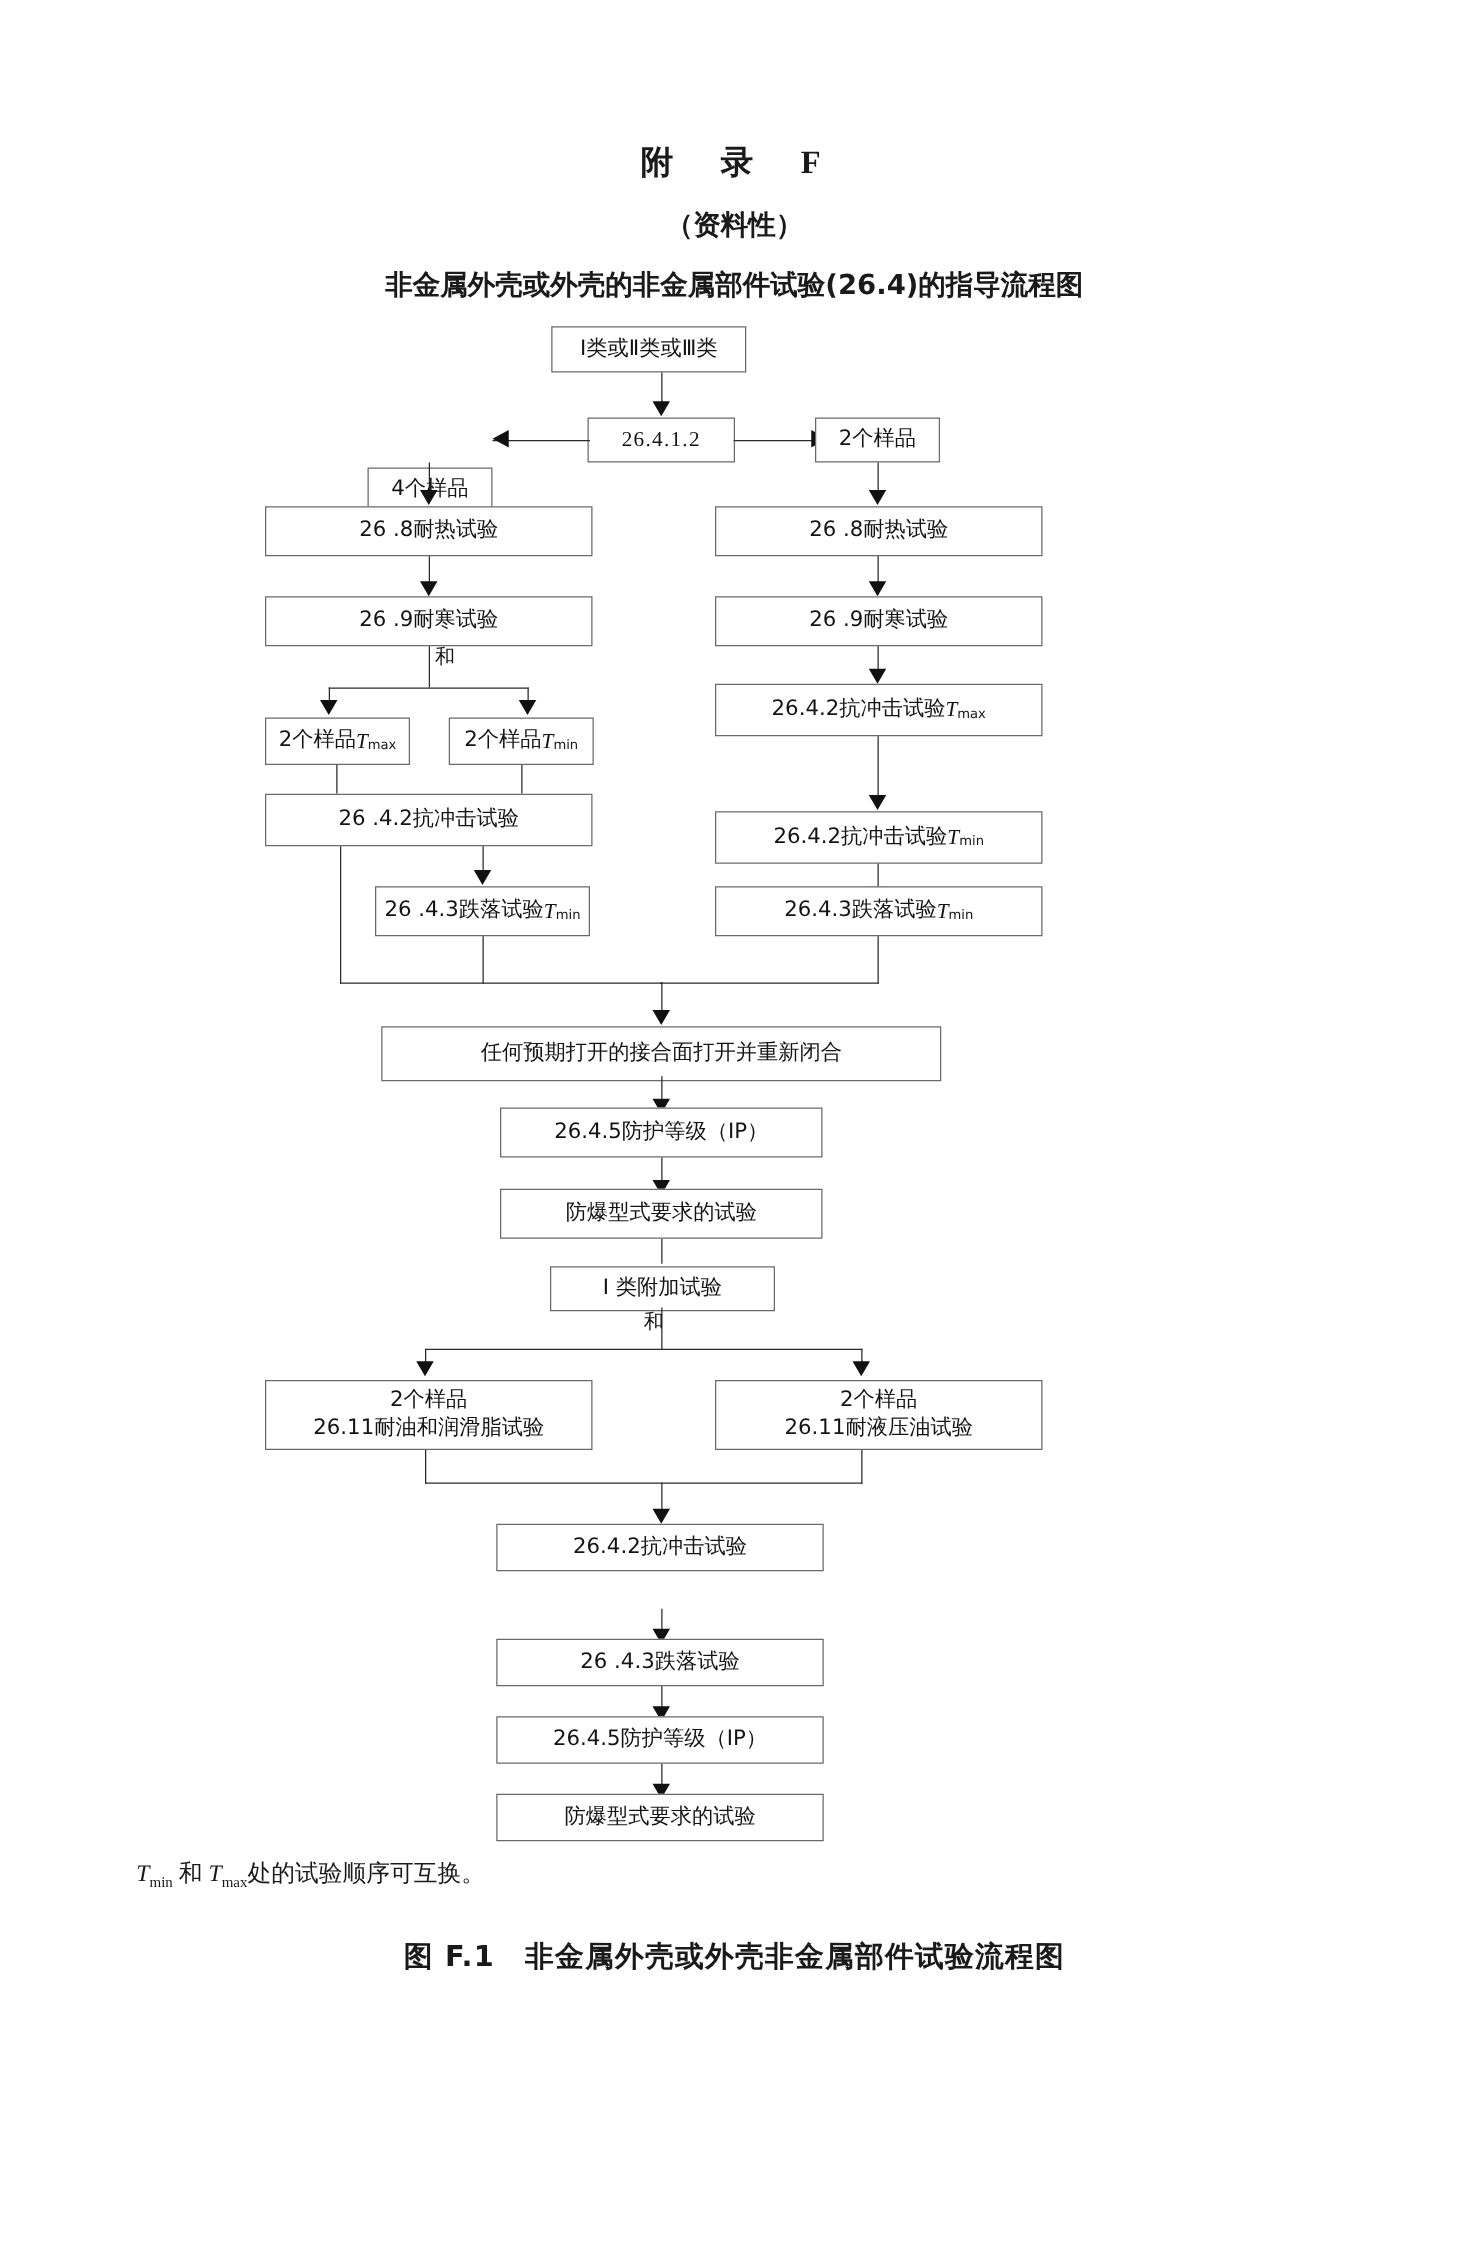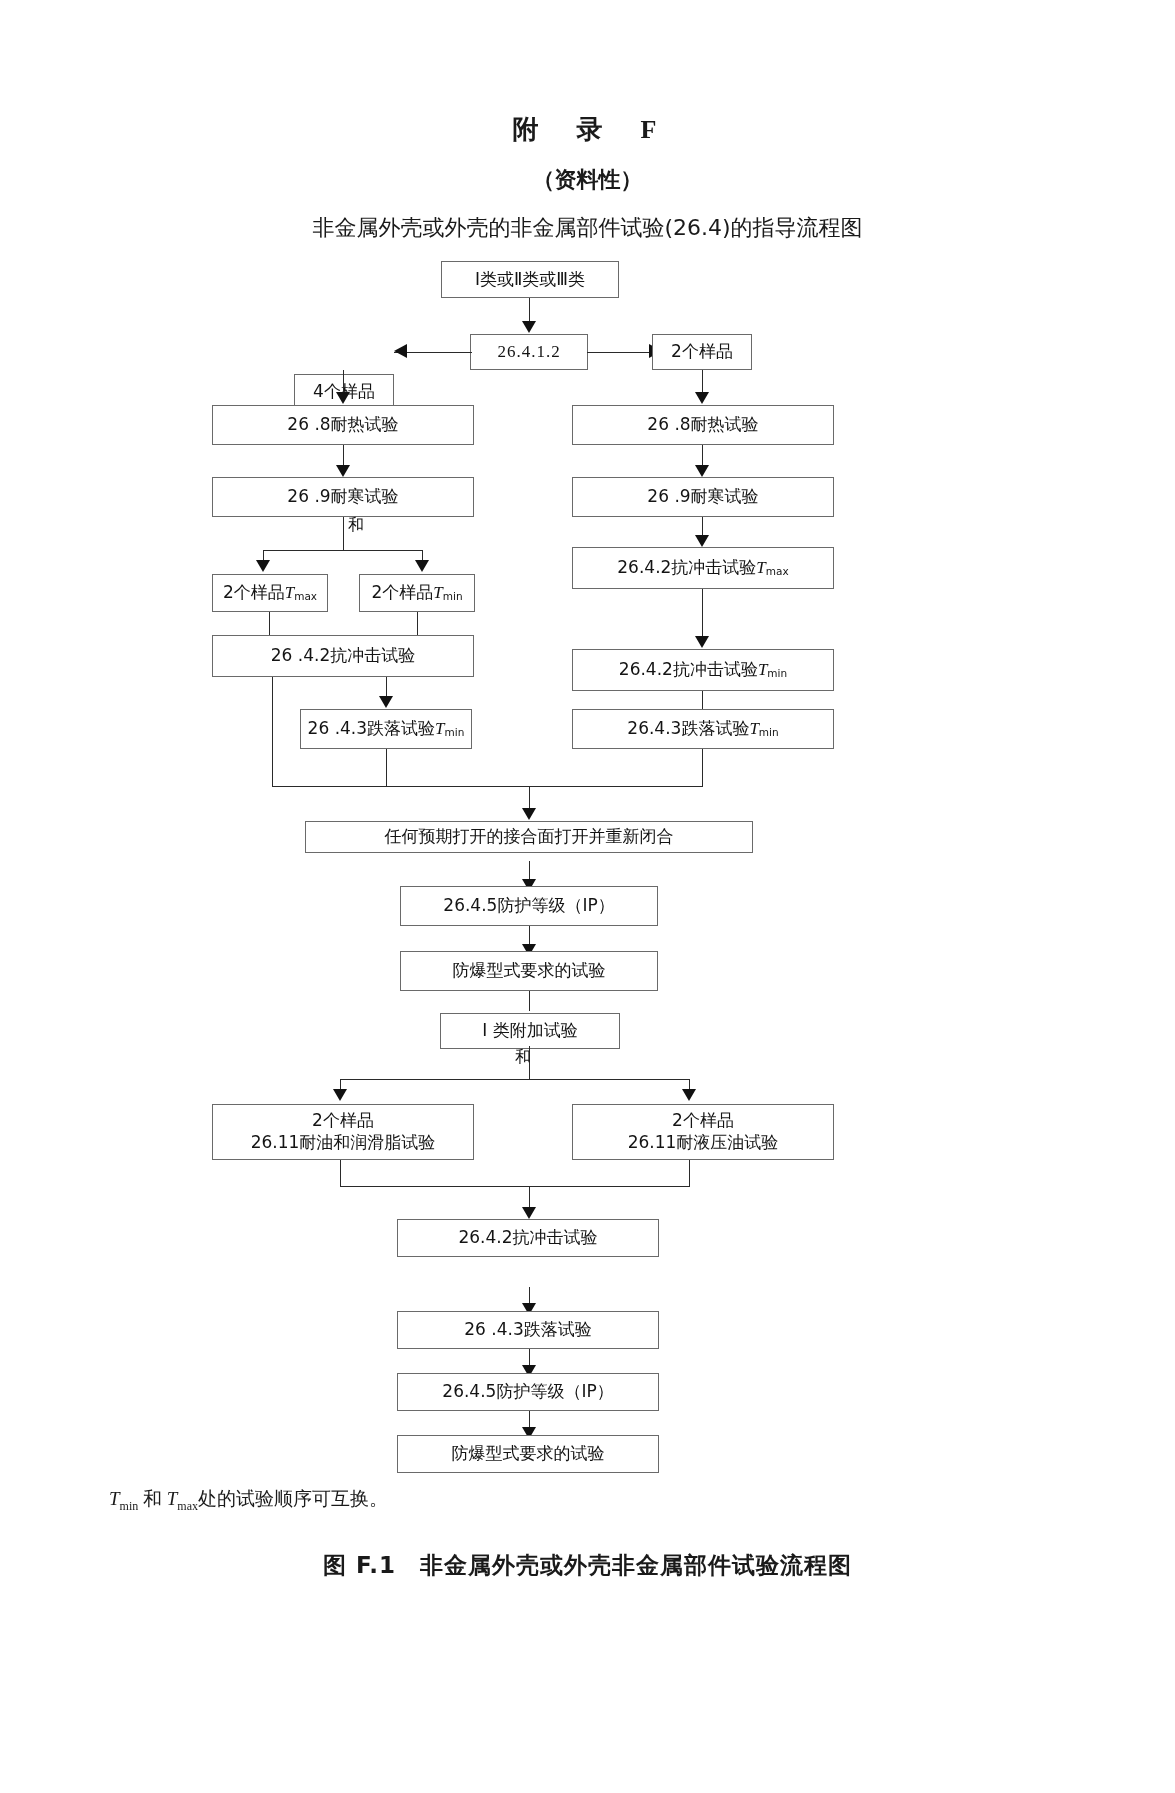--- a/index.html
+++ b/index.html
@@ -32,21 +32,21 @@
   .appendix-kind {
     text-align: center;
     font-size: 22px;
     font-weight: bold;
     margin-top: 18px;
     font-family: "DejaVu Sans", "Liberation Sans", sans-serif;
   }
   .appendix-subtitle {
     text-align: center;
     font-size: 22px;
-    font-weight: normal;
+    font-weight: bold;
     margin-top: 18px;
     font-family: "DejaVu Sans", "Liberation Sans", sans-serif;
   }
   .intro {
     margin: 28px 58px 0 58px;
     font-size: 20.5px;
     line-height: 1.62;
     text-align: justify;
     text-indent: 2em;
   }
@@ -146,21 +146,21 @@
 <body>
 
 <div class="page">
 
   <div class="appendix-title">附　录　F</div>
   <div class="appendix-kind">（资料性）</div>
   <div class="appendix-subtitle">非金属外壳或外壳的非金属部件试验(26.4)的指导流程图</div>
 
   <div class="flow">
 
-    <div class="node" style="left:441px; top:12px; width:178px; height:37px;">Ⅰ类或Ⅱ类或Ⅲ类</div>
+    <div class="node" style="left:441px; top:12px; width:156px; height:37px;">Ⅰ类或Ⅱ类或Ⅲ类</div>
     <div class="vline" style="left:529px; top:49px; height:28px;"></div>
     <div class="arrow-down" style="left:522px; top:72px;"></div>
 
     <div class="node" style="left:470px; top:85px; width:118px; height:36px; font-family:'Liberation Serif',serif; letter-spacing:1px;">26.4.1.2</div>
 
     <div class="hline" style="left:394px; top:103px; width:78px;"></div>
     <div class="arrow-left" style="left:394px; top:95px;"></div>
 
     <div class="hline" style="left:587px; top:103px; width:75px;"></div>
     <div class="arrow-right" style="left:649px; top:95px;"></div>
@@ -247,21 +247,21 @@
         <i class="var">T</i>
         <sub>min</sub>
     </div>
 
     <div class="vline" style="left:702px; top:500px; height:38px;"></div>
     <div class="hline" style="left:528px; top:537px; width:175px;"></div>
 
     <div class="vline" style="left:529px; top:537px; height:27px;"></div>
     <div class="arrow-down" style="left:522px; top:559px;"></div>
 
-    <div class="node" style="left:305px; top:572px; width:448px; height:32px;">任何预期打开的接合面打开并重新闭合</div>
+    <div class="node" style="left:305px; top:572px; width:448px; height:44px;">任何预期打开的接合面打开并重新闭合</div>
 
     <div class="vline" style="left:529px; top:612px; height:24px;"></div>
     <div class="arrow-down" style="left:522px; top:630px;"></div>
 
     <div class="node" style="left:400px; top:637px; width:258px; height:40px;">26.4.5防护等级（IP）</div>
 
     <div class="vline" style="left:529px; top:677px; height:24px;"></div>
     <div class="arrow-down" style="left:522px; top:695px;"></div>
 
     <div class="node" style="left:400px; top:702px; width:258px; height:40px;">防爆型式要求的试验</div>

